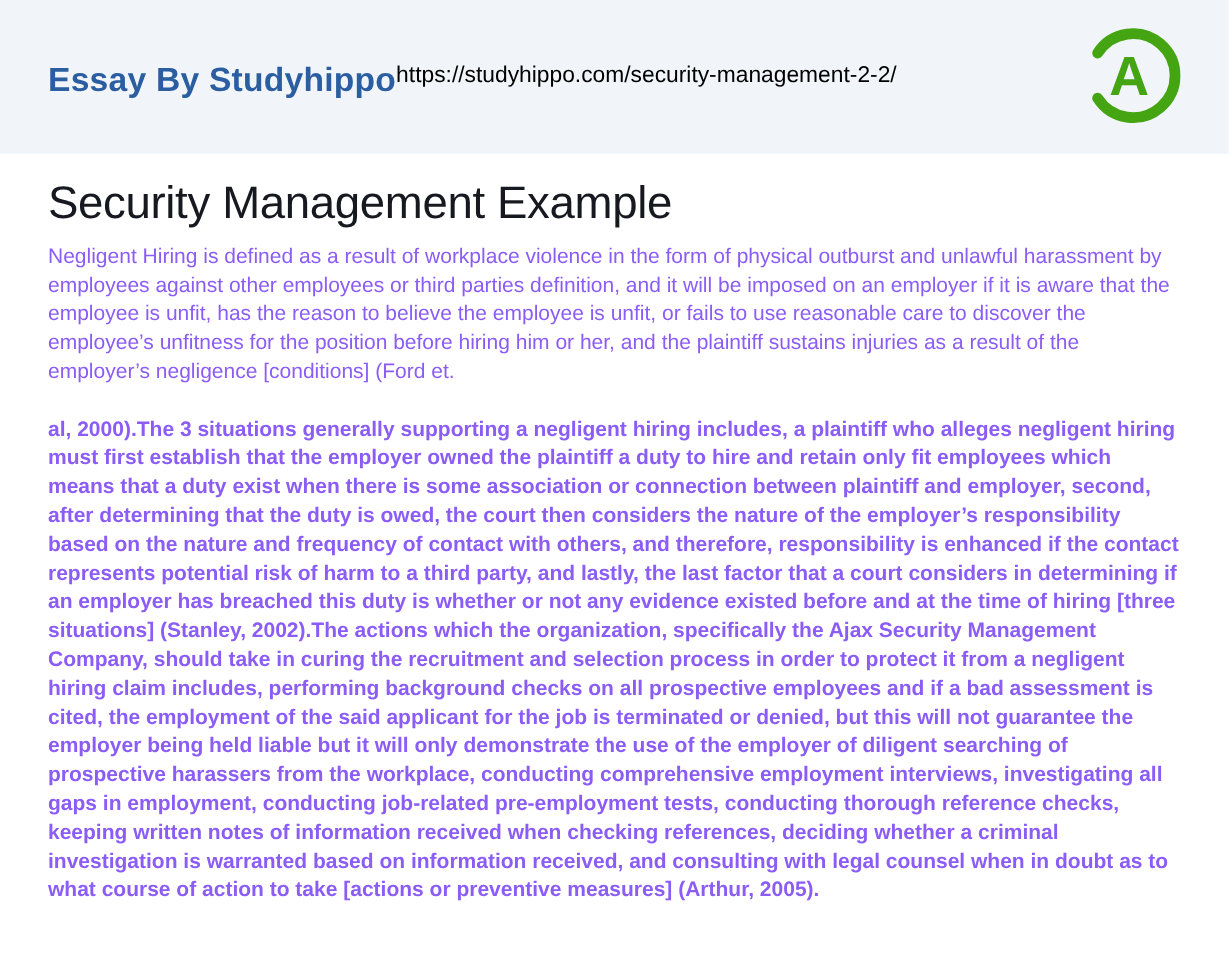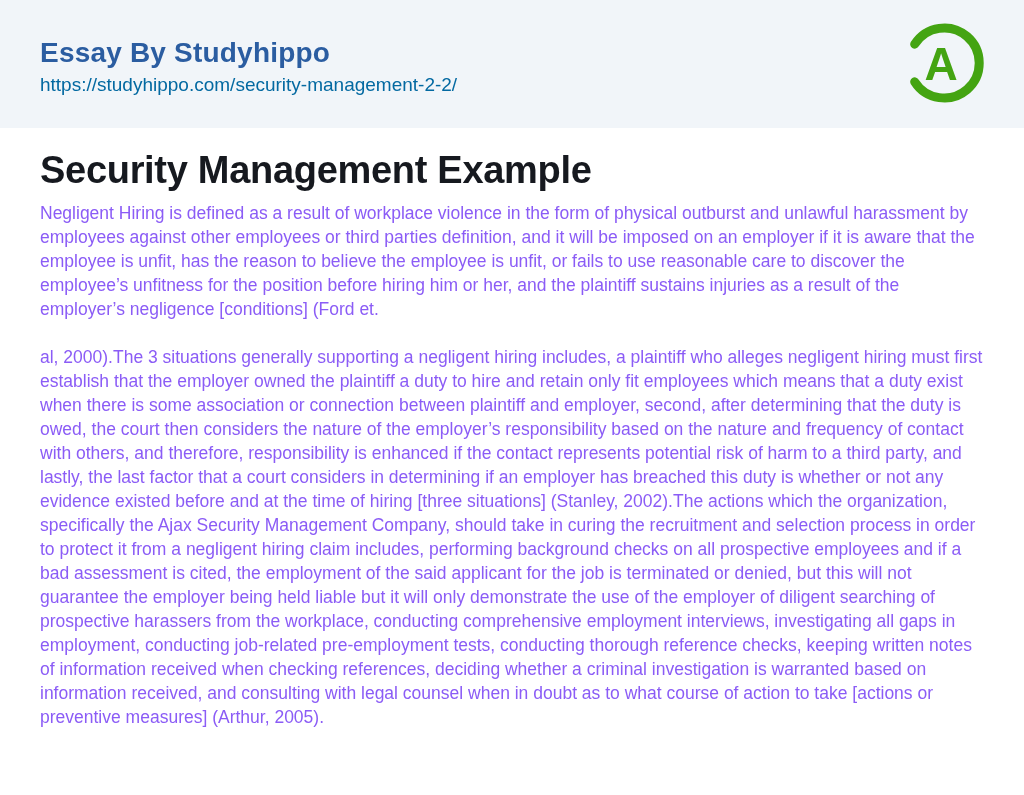--- a/index.html
+++ b/index.html
@@ -14,61 +14,61 @@
     width: 1024px;
     height: 128px;
     background: #f1f5f9;
     display: flex;
     align-items: center;
     justify-content: space-between;
     padding: 0 40px;
   }
   .header-text {
     display: flex;
-    flex-direction: column;
+    flex-direction: row;
     margin-top: 6px;
   }
   .site-name {
     font-size: 28px;
     font-weight: bold;
     color: #2b5da1;
     letter-spacing: 0.2px;
     line-height: 36px;
   }
   .site-url {
     font-size: 19px;
-    color: #0369a1;
+    color: #000000;
     text-decoration: none;
     line-height: 28px;
     cursor: pointer;
   }
   .logo {
     width: 80px;
     height: 80px;
     flex: 0 0 auto;
     margin-top: -2px;
   }
   .content {
     padding: 20px 40px 0 40px;
   }
   .page-title {
     font-size: 38px;
-    font-weight: bold;
+    font-weight: normal;
     color: #16191f;
     letter-spacing: -0.3px;
     line-height: 44px;
     margin-bottom: 9px;
   }
   .body-paragraph {
     font-size: 17.5px;
     line-height: 24px;
     color: #8b5cf6;
     margin-bottom: 24px;
   }
-  .body-paragraph:last-child { margin-bottom: 0; }
+  .body-paragraph:last-child { margin-bottom: 0; font-weight: bold; }
 </style>
 </head>
 <body>
 
 <header class="site-header">
   <div class="header-text">
     <div class="site-name">Essay By Studyhippo</div>
     <a class="site-url">https://studyhippo.com/security-management-2-2/</a>
   </div>
   <div class="logo">

